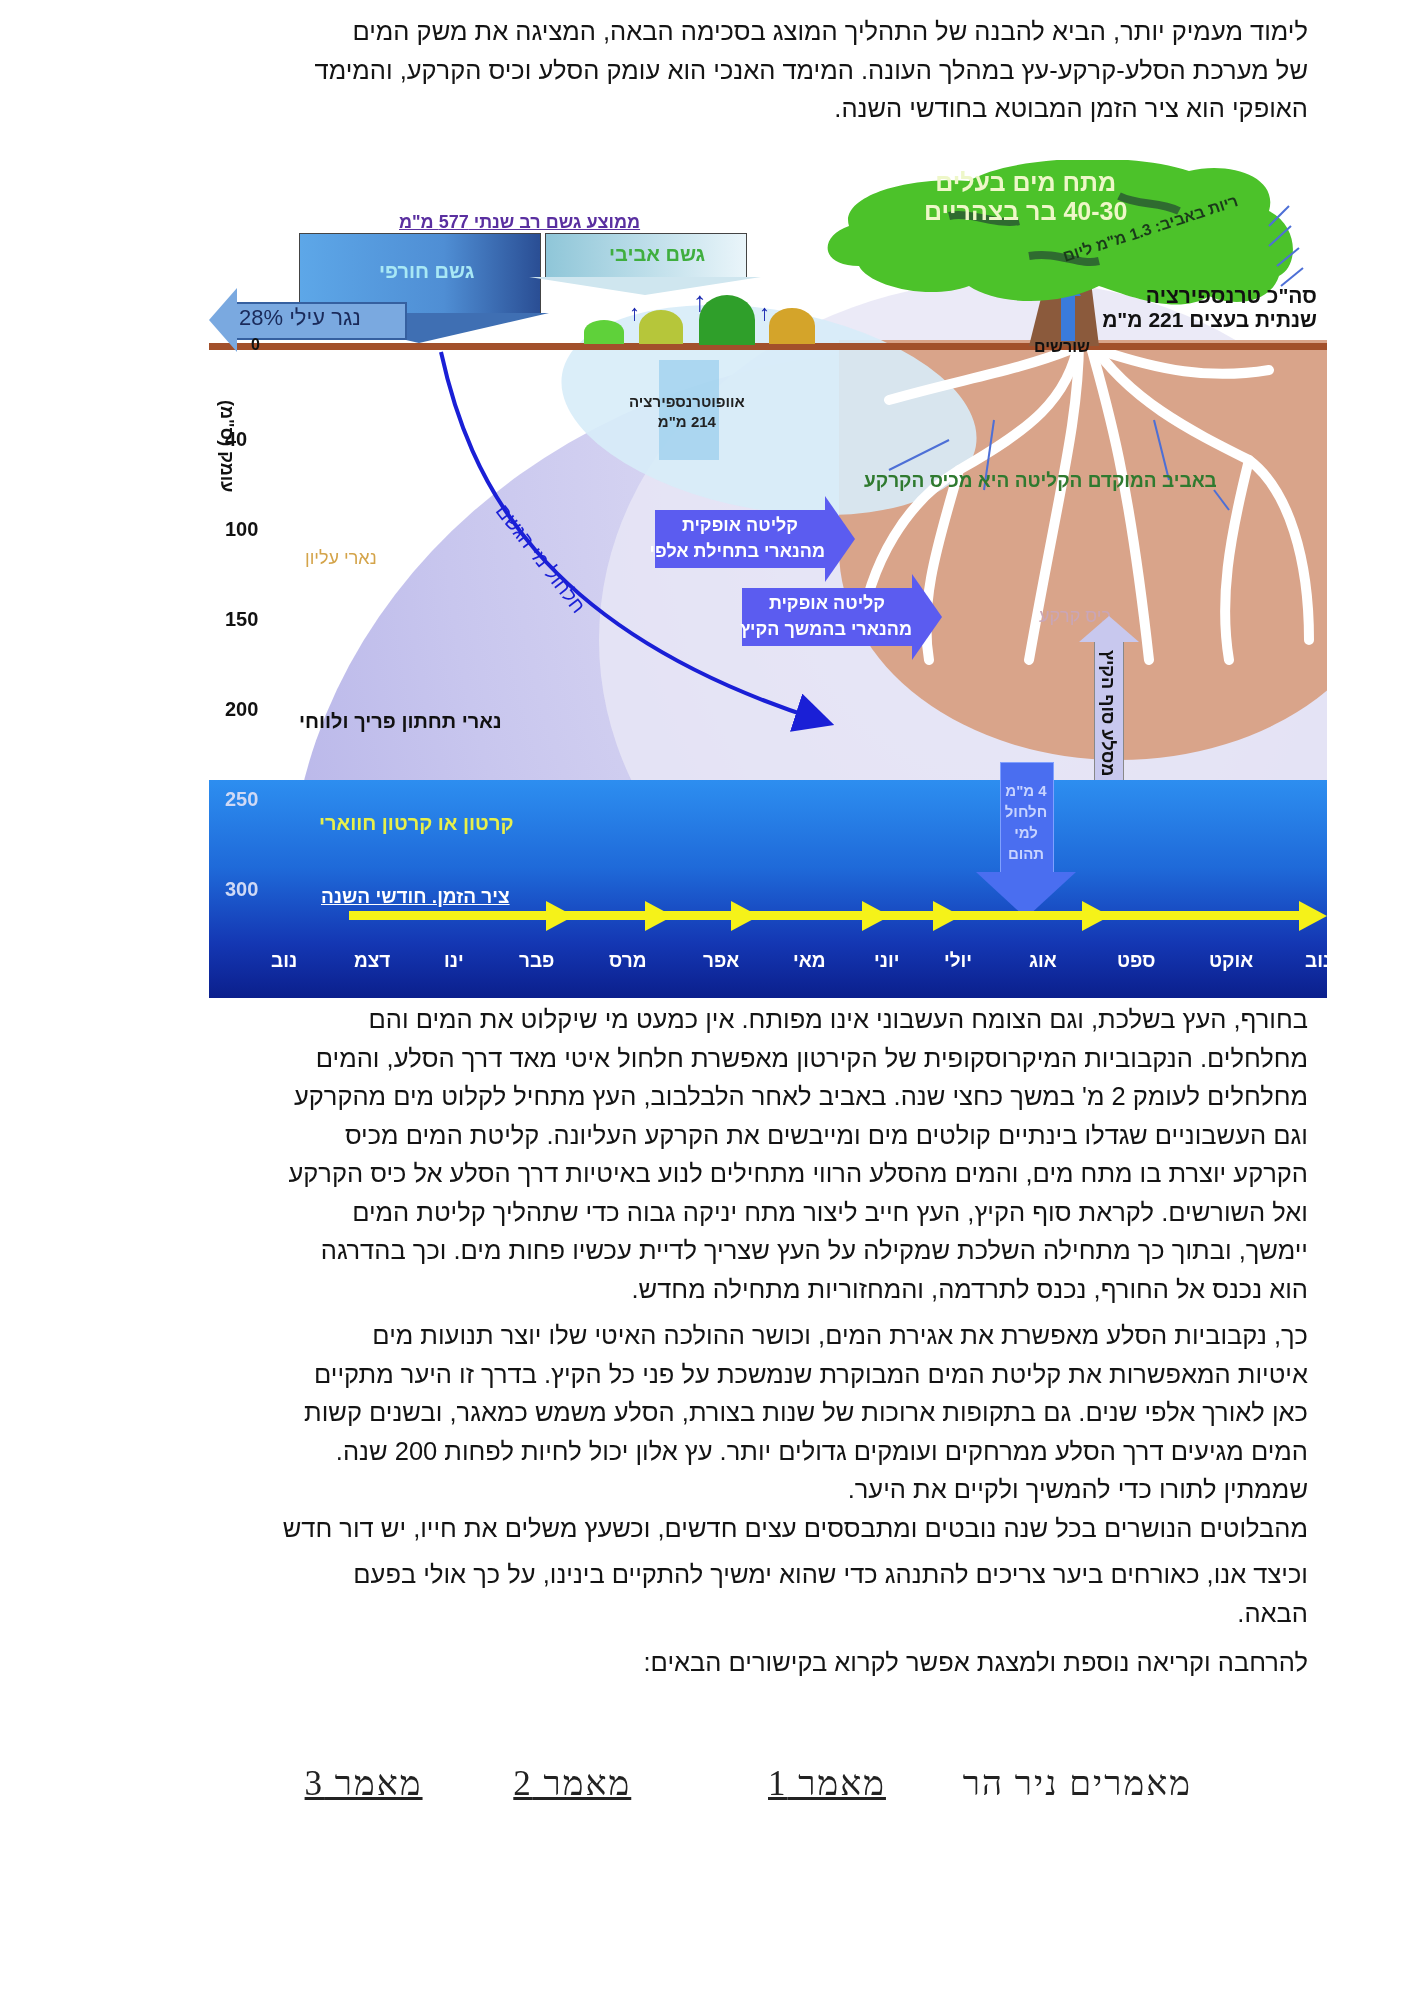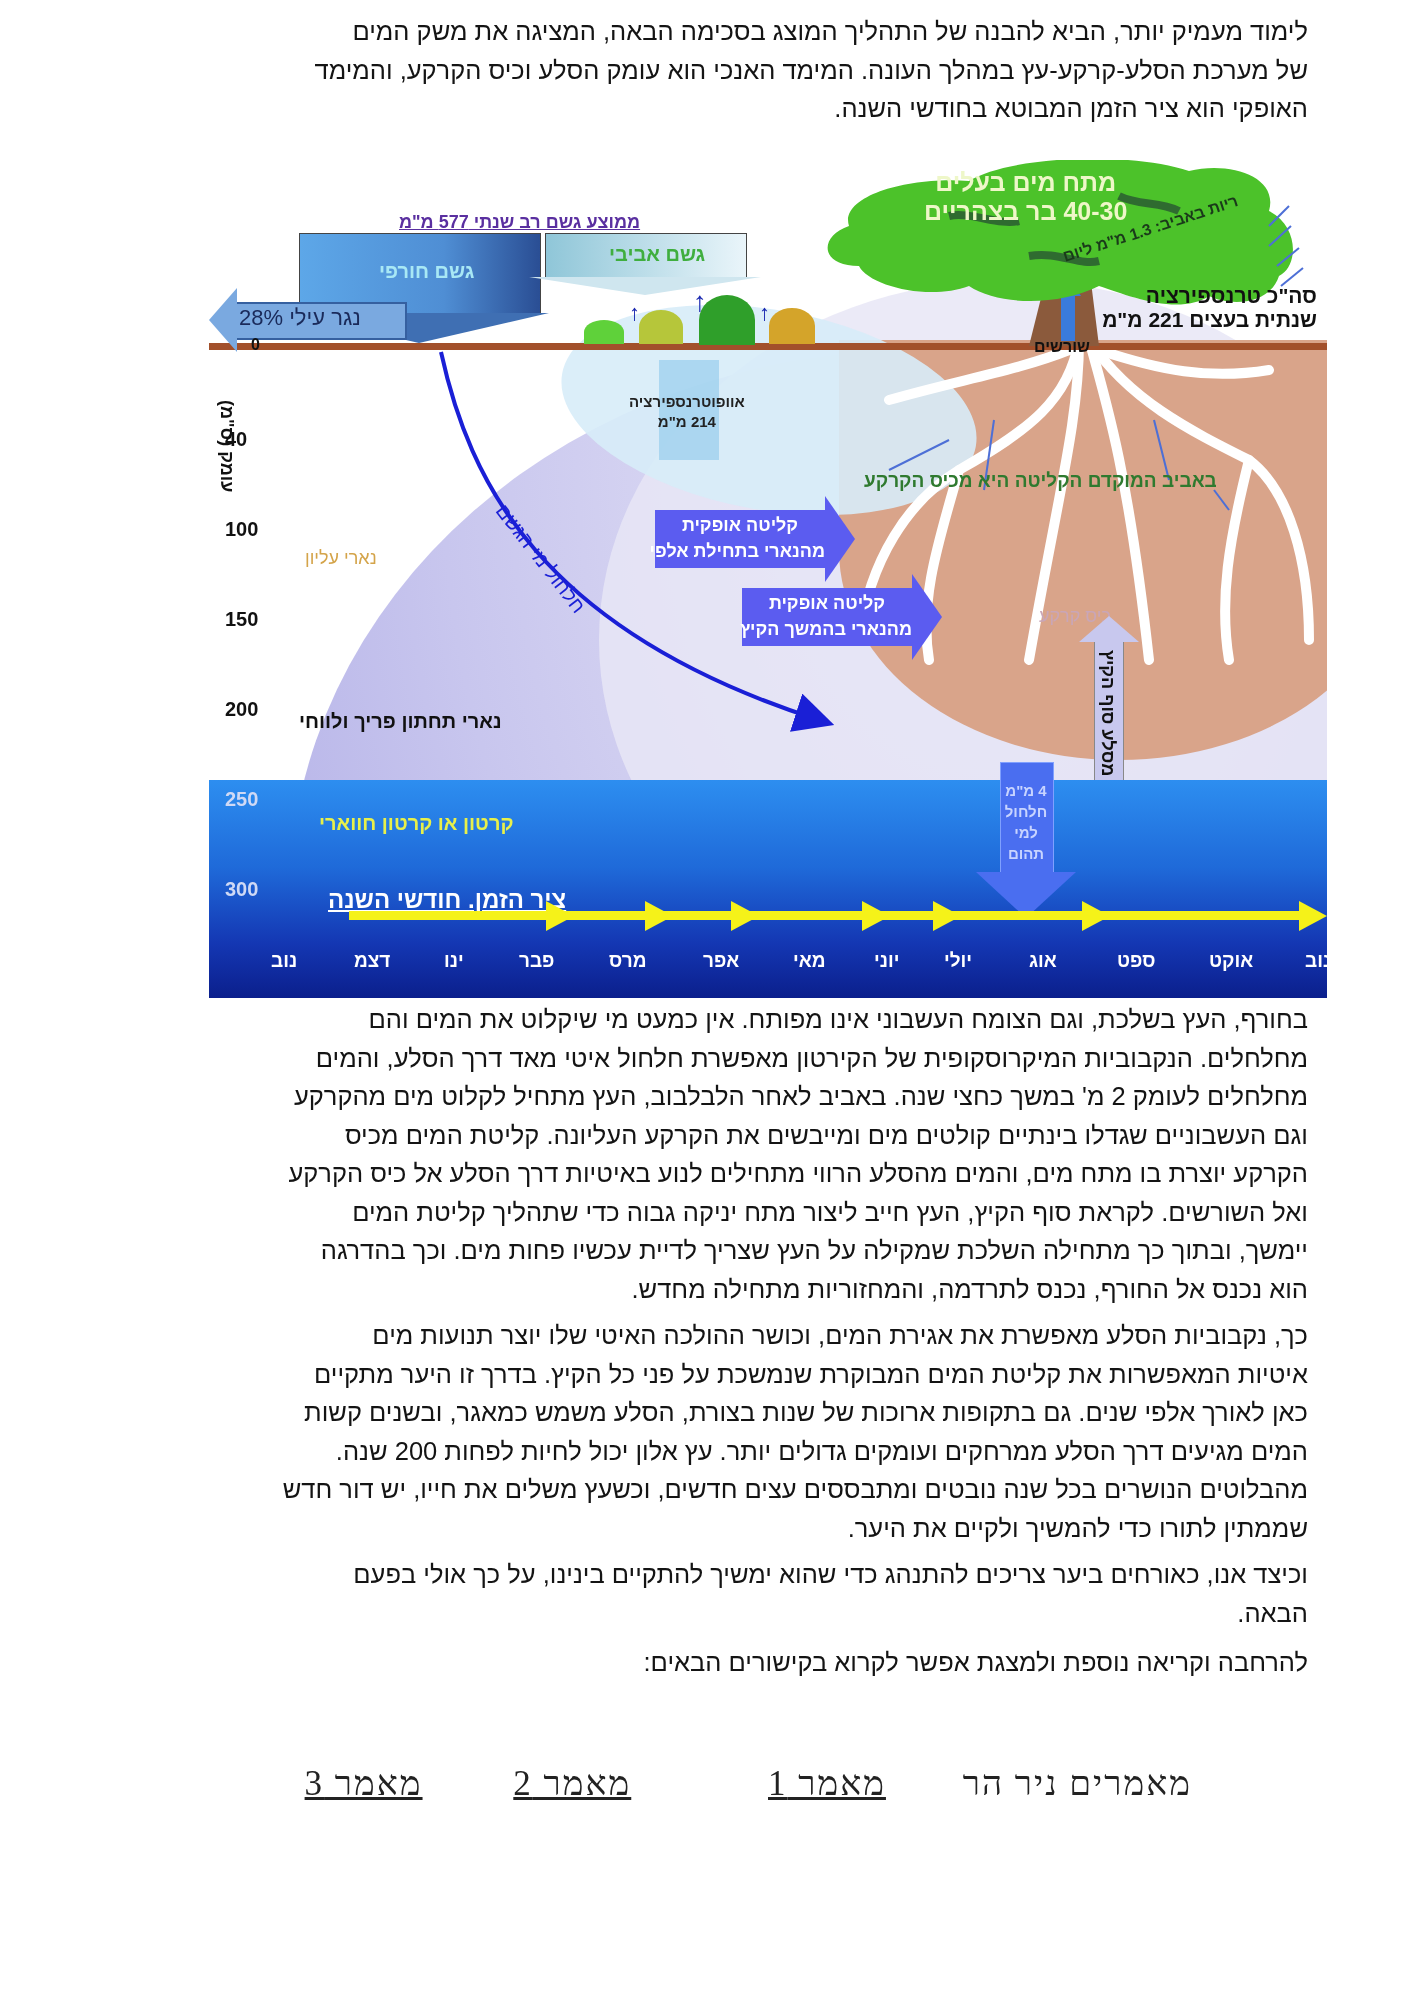--- a/index.html
+++ b/index.html
@@ -167,21 +167,21 @@
 
     <div style="position:absolute;left:791px;top:602px;width:52px;height:110px;background:#4a6ef0;border:1px solid #7fa0ff;"></div>
     <div style="position:absolute;left:767px;top:712px;width:0;height:0;border-left:50px solid transparent;border-right:50px solid transparent;border-top:46px solid #4a6ef0;"></div>
     <div class="dtext" style="left:791px;top:620px;width:52px;text-align:center;font-size:15px;color:#c8d4ff;line-height:21px;">
       <div>4 מ"מ</div>
       <div>חלחול</div>
       <div>למי</div>
       <div>תהום</div>
     </div>
 
-    <div class="dtext" style="left:119px;top:726px;font-size:24px;color:#ffffff;text-decoration:underline;">ציר הזמן. חודשי השנה</div>
+    <div class="dtext" style="left:112px;top:726px;font-size:19px;color:#ffffff;text-decoration:underline;">ציר הזמן. חודשי השנה</div>
     <div class="timeline"></div>
     <div class="tl-head" style="left:337px;"></div>
     <div class="tl-head" style="left:436px;"></div>
     <div class="tl-head" style="left:522px;"></div>
     <div class="tl-head" style="left:653px;"></div>
     <div class="tl-head" style="left:724px;"></div>
     <div class="tl-head" style="left:873px;"></div>
     <div class="tl-head" style="left:1090px;"></div>
 
     <div class="month" style="left:62px;">נוב</div>
@@ -208,22 +208,22 @@
     <span class="line">ואל השורשים. לקראת סוף הקיץ, העץ חייב ליצור מתח יניקה גבוה כדי שתהליך קליטת המים</span>
     <span class="line">יימשך, ובתוך כך מתחילה השלכת שמקילה על העץ שצריך לדיית עכשיו פחות מים. וכך בהדרגה</span>
     <span class="line">הוא נכנס אל החורף, נכנס לתרדמה, והמחזוריות מתחילה מחדש.</span>
   </div>
 
   <div class="para" style="top:1316px;">
     <span class="line">כך, נקבוביות הסלע מאפשרת את אגירת המים, וכושר ההולכה האיטי שלו יוצר תנועות מים</span>
     <span class="line">איטיות המאפשרות את קליטת המים המבוקרת שנמשכת על פני כל הקיץ. בדרך זו היער מתקיים</span>
     <span class="line">כאן לאורך אלפי שנים. גם בתקופות ארוכות של שנות בצורת, הסלע משמש כמאגר, ובשנים קשות</span>
     <span class="line">המים מגיעים דרך הסלע ממרחקים ועומקים גדולים יותר. עץ אלון יכול לחיות לפחות 200 שנה.</span>
+    <span class="line">שממתין לתורו כדי להמשיך ולקיים את היער.</span>
     <span class="line">מהבלוטים הנושרים בכל שנה נובטים ומתבססים עצים חדשים, וכשעץ משלים את חייו, יש דור חדש</span>
-    <span class="line">שממתין לתורו כדי להמשיך ולקיים את היער.</span>
   </div>
 
   <div class="para" style="top:1555px;">
     <span class="line">וכיצד אנו, כאורחים ביער צריכים להתנהג כדי שהוא ימשיך להתקיים בינינו, על כך אולי בפעם</span>
     <span class="line">הבאה.</span>
   </div>
 
   <div class="para" style="top:1643px;">
     <span class="line">להרחבה וקריאה נוספת ולמצגת אפשר לקרוא בקישורים הבאים:</span>
   </div>

